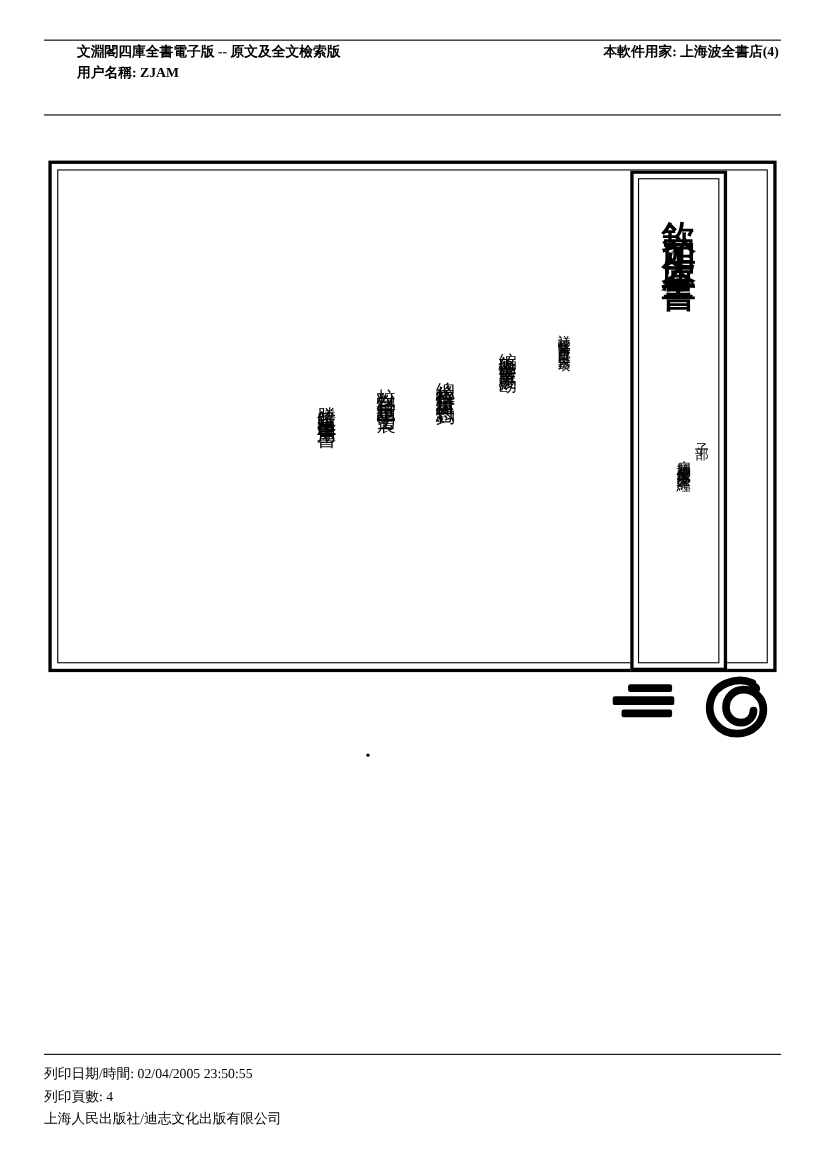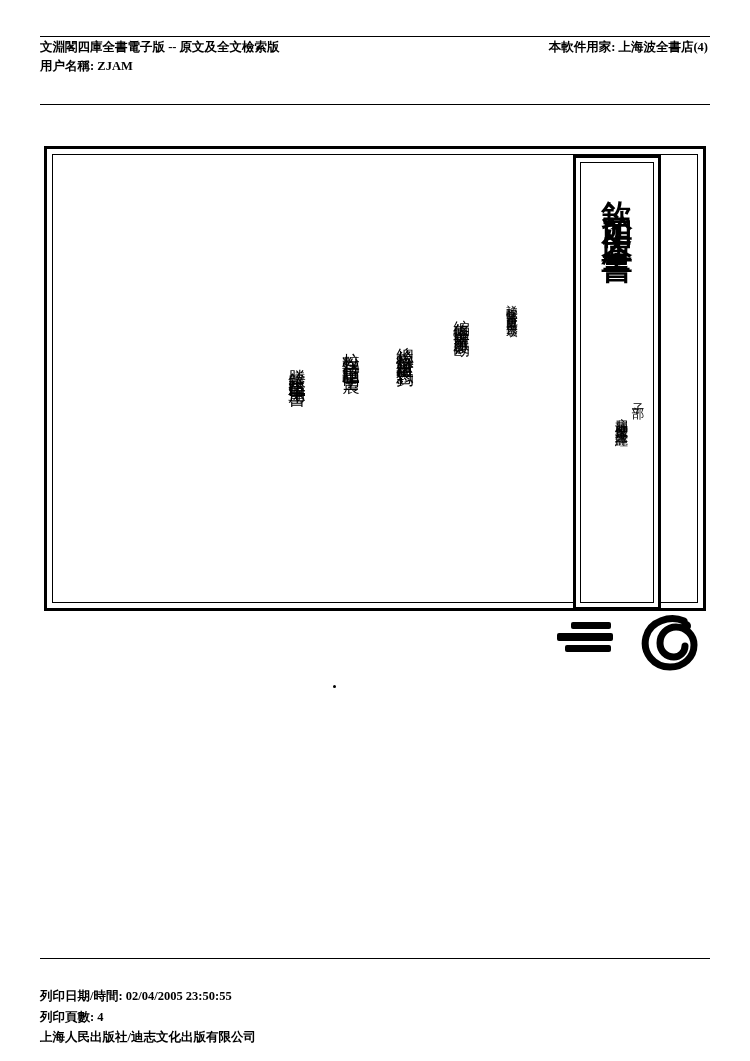--- a/index.html
+++ b/index.html
@@ -31,21 +31,21 @@
   .hdr-row {
     display: flex;
     justify-content: space-between;
     align-items: flex-start;
     line-height: 1.55;
     font-size: 12.5px;
     font-weight: bold;
   }
   .hdr-left { text-align: left; }
   .hdr-right { text-align: left; padding-right: 2px; }
-  .hdr-line { white-space: nowrap; }
+  .hdr-line { white-space: nowrap; margin-left: 30px; }
 
   
   .plate {
     position: absolute;
     left: 44px; top: 146px;
     width: 662px; height: 465px;
     border: 3px solid #000;
     background: #fff;
   }
   .plate-inner {
@@ -158,23 +158,22 @@
   .foot-rule {
     position: absolute;
     left: 40px; width: 670px;
     border-top: 1px solid #000;
     top: 958px;
   }
   .page-footer {
     position: absolute;
     left: 40px; top: 966px; width: 670px;
     font-size: 12.5px;
-    font-weight: bold;
+    font-weight: normal;
     line-height: 1.65;
-    margin-top: 20px;
   }
   .page-footer div { white-space: nowrap; }
 </style>
 </head>
 <body>
 
 <div class="hdr-rule top"></div>
 
 <div class="page-header">
   <div class="hdr-row">

